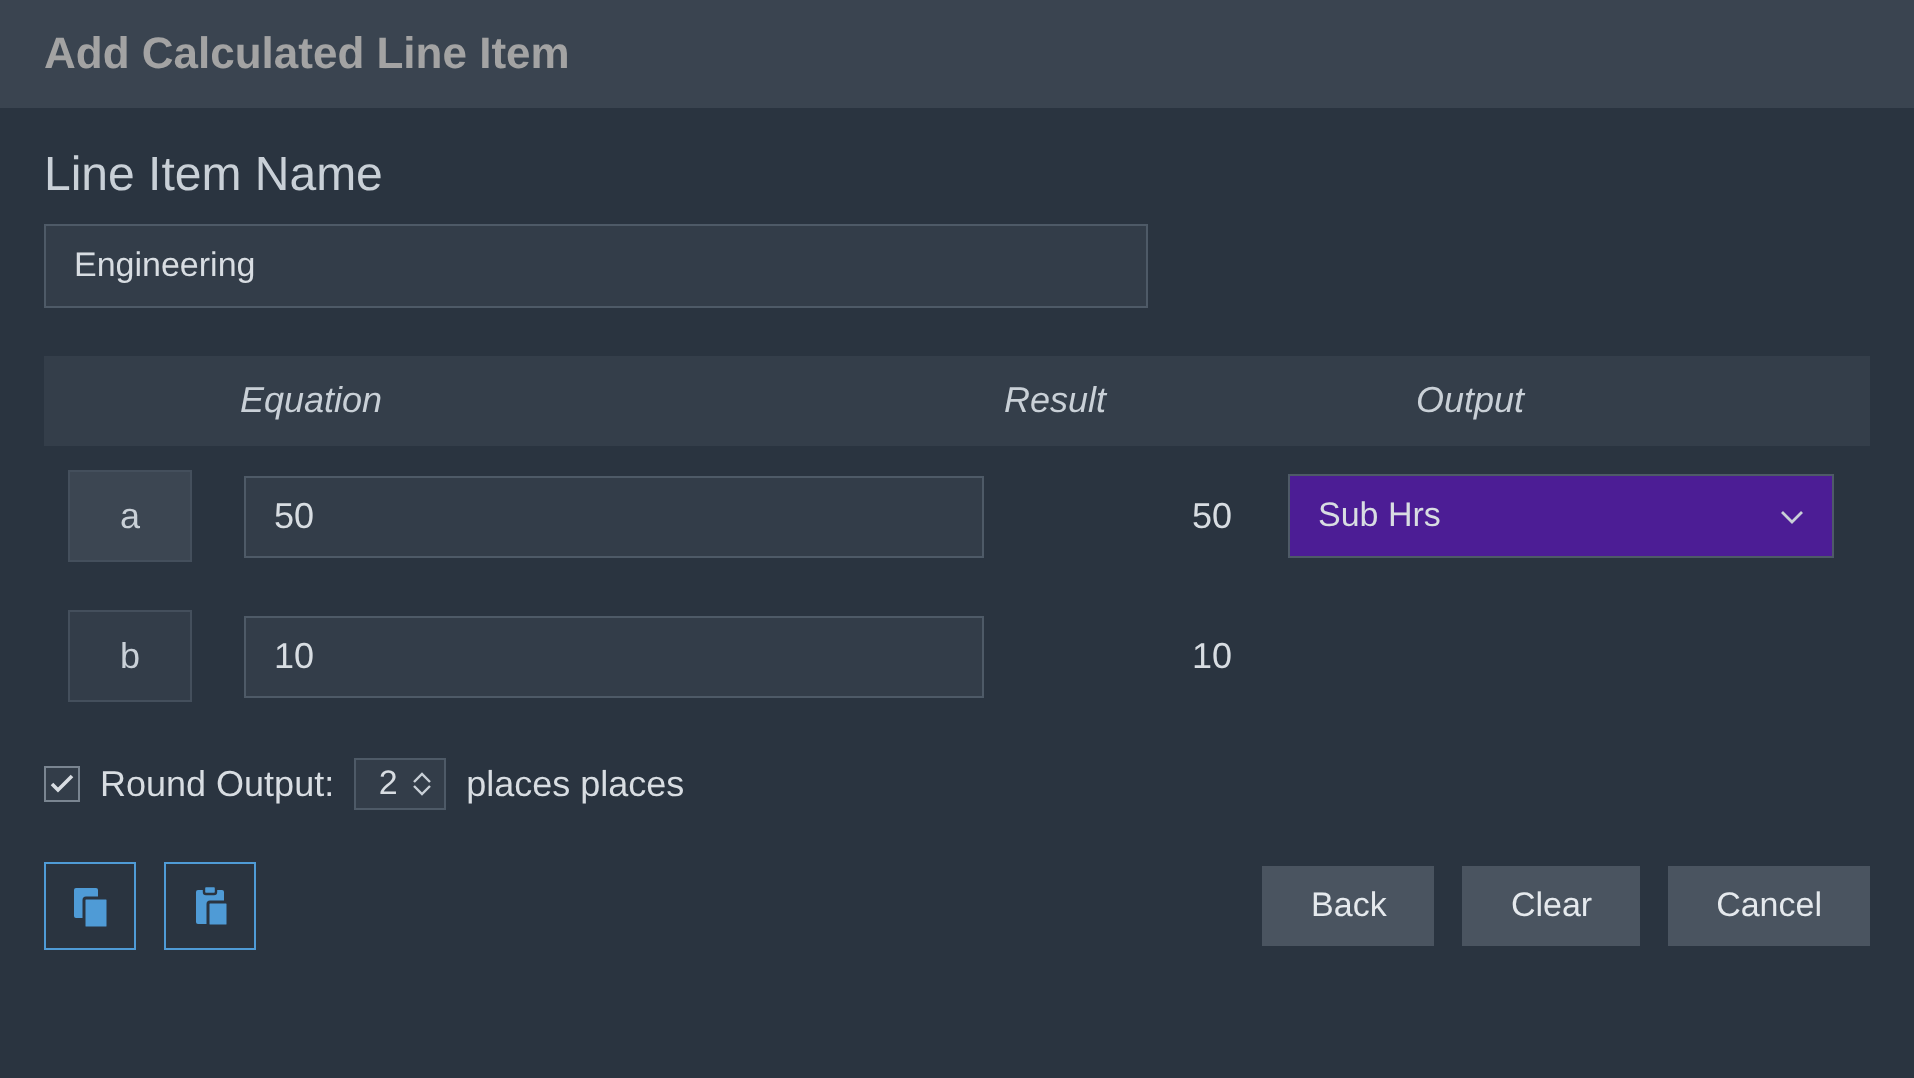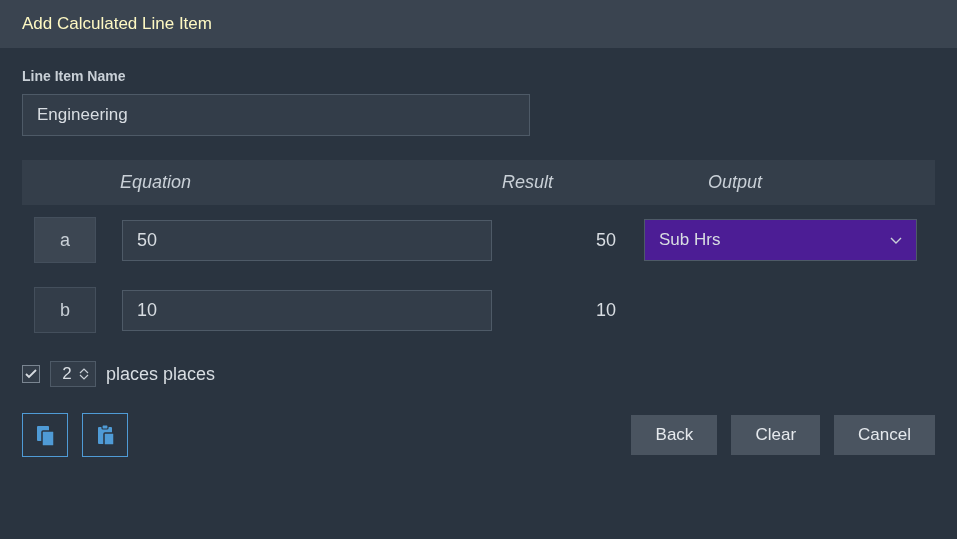--- a/index.html
+++ b/index.html
@@ -7,40 +7,39 @@
     background: #2a3440;
     font-family: -apple-system, BlinkMacSystemFont, "Segoe UI", Arial, sans-serif;
     color: #d8dde2;
     width: 957px;
     height: 539px;
     overflow: hidden;
   }
   .header {
     background: #3a4450;
     padding: 14px 22px;
-    font-size: 17px;
-    font-weight: 400;
-    color: #fef9c3;
+    font-size: 22px;
+    font-weight: 700;
+    color: #a3a3a3;
   }
   .content {
     padding: 20px 22px 16px 22px;
   }
   .label {
-    font-size: 14px;
+    font-size: 24px;
     margin-bottom: 10px;
     color: #c9d0d7;
-    font-weight: bold;
   }
   .text-input {
     background: #333d49;
     border: 1px solid #4e5a67;
     color: #d8dde2;
     font-size: 17px;
     padding: 10px 14px;
-    width: 508px;
+    width: 552px;
     outline: none;
   }
   .table {
     margin-top: 24px;
     background: #2a3440;
   }
   .thead {
     display: flex;
     background: #343e4a;
     padding: 12px 0;
@@ -203,20 +202,21 @@
       <div class="res-cell">10</div>
     </div>
   </div>
 
   <div class="round-row">
     <span class="checkbox">
       <svg width="12" height="10" viewBox="0 0 12 10">
           <path d="M1 5 L4 8 L11 1" stroke="#d8dde2" stroke-width="1.8" fill="none"></path>
         </svg>
     </span>
+    <span>Round Output:</span>
     <span class="spinner">
       <span class="spinner-val">2</span>
       <span class="spinner-arrows">
         <svg width="10" height="7" viewBox="0 0 10 7">
             <path d="M1 6 L5 2 L9 6" stroke="#c9d0d7" stroke-width="1.2" fill="none"></path>
           </svg>
         <svg width="10" height="7" viewBox="0 0 10 7">
             <path d="M1 1 L5 5 L9 1" stroke="#c9d0d7" stroke-width="1.2" fill="none"></path>
           </svg>
       </span>

